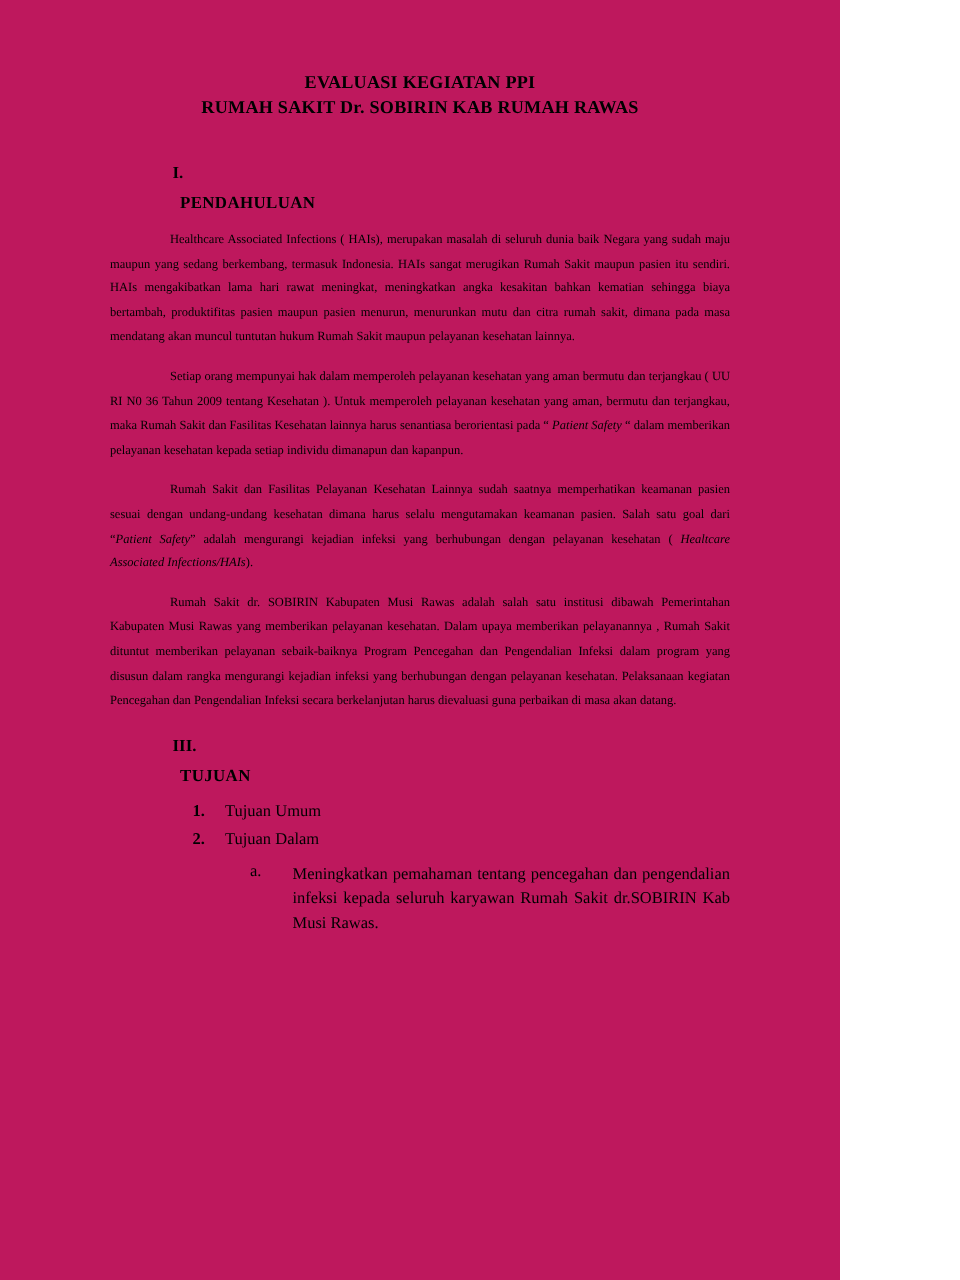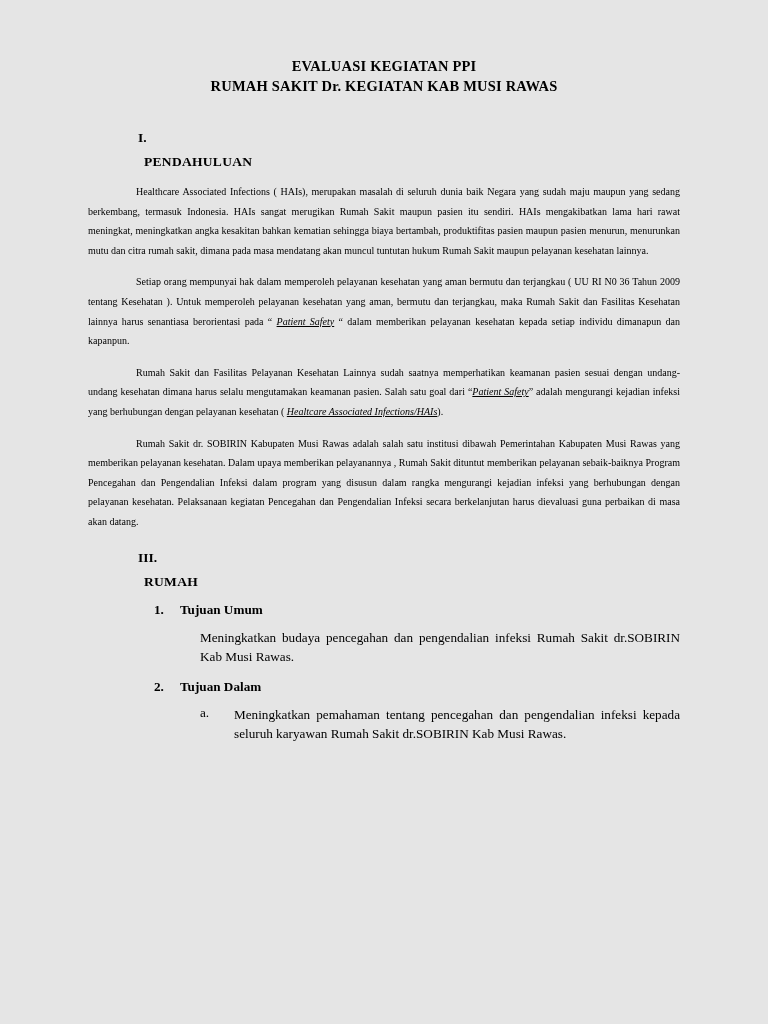--- a/index.html
+++ b/index.html
@@ -9,24 +9,24 @@
   }
   body {
     width: 768px;
     height: 1024px;
     font-family: "Liberation Serif", serif;
     color: #000000;
     overflow: hidden;
   }
   .page {
     box-sizing: border-box;
-    width: 768px;
+    width: 672px;
     height: 1024px;
     padding: 56px 88px 0 88px;
-    background: #e5e5e5;
+    background: #be185d;
   }
   .title-block {
     text-align: center;
     font-weight: bold;
     letter-spacing: 0.2px;
     margin-bottom: 34px;
   }
   .title-line {
     font-size: 14.5px;
     line-height: 20px;
@@ -54,41 +54,40 @@
   }
   p.body {
     font-size: 10px;
     line-height: 19.6px;
     text-align: justify;
     margin: 0 0 12px 0;
     text-indent: 48px;
   }
   .italic {
     font-style: italic;
-    text-decoration: underline;
   }
   .sub-list {
     margin: 6px 0 0 0;
     padding: 0;
     list-style: none;
   }
   .sub-item {
     display: flex;
     margin-bottom: 6px;
   }
   .sub-item .marker {
     flex: 0 0 auto;
     font-weight: bold;
     font-size: 13.2px;
     width: 26px;
     padding-left: 66px;
     box-sizing: content-box;
   }
   .sub-item .sub-label {
-    font-weight: bold;
+    font-weight: normal;
     font-size: 13.2px;
   }
   .sub-body {
     font-size: 13.2px;
     line-height: 19.6px;
     text-align: justify;
     margin: 10px 0 12px 112px;
   }
   .subsub-item {
     display: flex;
@@ -105,21 +104,21 @@
     margin-left: 12px;
   }
 </style>
 </head>
 <body>
 
 <div class="page">
 
   <div class="title-block">
     <p class="title-line">EVALUASI KEGIATAN PPI</p>
-    <p class="title-line">RUMAH SAKIT Dr. KEGIATAN KAB MUSI RAWAS</p>
+    <p class="title-line">RUMAH SAKIT Dr. SOBIRIN KAB RUMAH RAWAS</p>
   </div>
 
   <div class="section">
     <div class="section-heading">
       <span class="num">I.</span>
       <span class="txt">PENDAHULUAN</span>
     </div>
     <p class="body">Healthcare Associated Infections ( HAIs), merupakan masalah di seluruh dunia baik Negara yang sudah maju maupun yang sedang berkembang, termasuk Indonesia. HAIs sangat merugikan Rumah Sakit maupun pasien itu sendiri. HAIs mengakibatkan lama hari rawat meningkat, meningkatkan angka kesakitan bahkan kematian sehingga biaya bertambah, produktifitas pasien maupun pasien menurun, menurunkan mutu dan citra rumah sakit, dimana pada masa mendatang akan muncul tuntutan hukum Rumah Sakit maupun pelayanan kesehatan lainnya.</p>
   </div>
 
@@ -129,30 +128,29 @@
 
     <p class="body"><span>Rumah Sakit dan Fasilitas Pelayanan Kesehatan Lainnya sudah saatnya memperhatikan keamanan pasien sesuai dengan undang-undang kesehatan dimana harus selalu mengutamakan keamanan pasien. Salah satu goal dari “</span><span class="italic">Patient Safety</span><span>” adalah mengurangi kejadian infeksi yang berhubungan dengan pelayanan kesehatan ( </span><span class="italic">Healtcare Associated Infections/HAIs</span><span>).</span></p>
 
 
     <p class="body">Rumah Sakit dr. SOBIRIN Kabupaten Musi Rawas adalah salah satu institusi dibawah Pemerintahan Kabupaten Musi Rawas yang memberikan pelayanan kesehatan. Dalam upaya memberikan pelayanannya , Rumah Sakit dituntut memberikan pelayanan sebaik-baiknya Program Pencegahan dan Pengendalian Infeksi dalam program yang disusun dalam rangka mengurangi kejadian infeksi yang berhubungan dengan pelayanan kesehatan. Pelaksanaan kegiatan Pencegahan dan Pengendalian Infeksi secara berkelanjutan harus dievaluasi guna perbaikan di masa akan datang.</p>
   </div>
 
   <div class="section">
     <div class="section-heading">
       <span class="num">III.</span>
-      <span class="txt">RUMAH</span>
+      <span class="txt">TUJUAN</span>
     </div>
 
     <ul class="sub-list">
       <li>
         <div class="sub-item">
           <span class="marker">1.</span>
           <span class="sub-label">Tujuan Umum</span>
         </div>
-        <p class="sub-body">Meningkatkan budaya pencegahan dan pengendalian infeksi Rumah Sakit dr.SOBIRIN Kab Musi Rawas.</p>
       </li>
 
       <li>
         <div class="sub-item">
           <span class="marker">2.</span>
           <span class="sub-label">Tujuan Dalam</span>
         </div>
         <div class="subsub-item">
           <span class="marker2">a.</span>
           <span class="text2">Meningkatkan pemahaman tentang pencegahan dan pengendalian infeksi kepada seluruh karyawan Rumah Sakit dr.SOBIRIN Kab Musi Rawas.</span>

